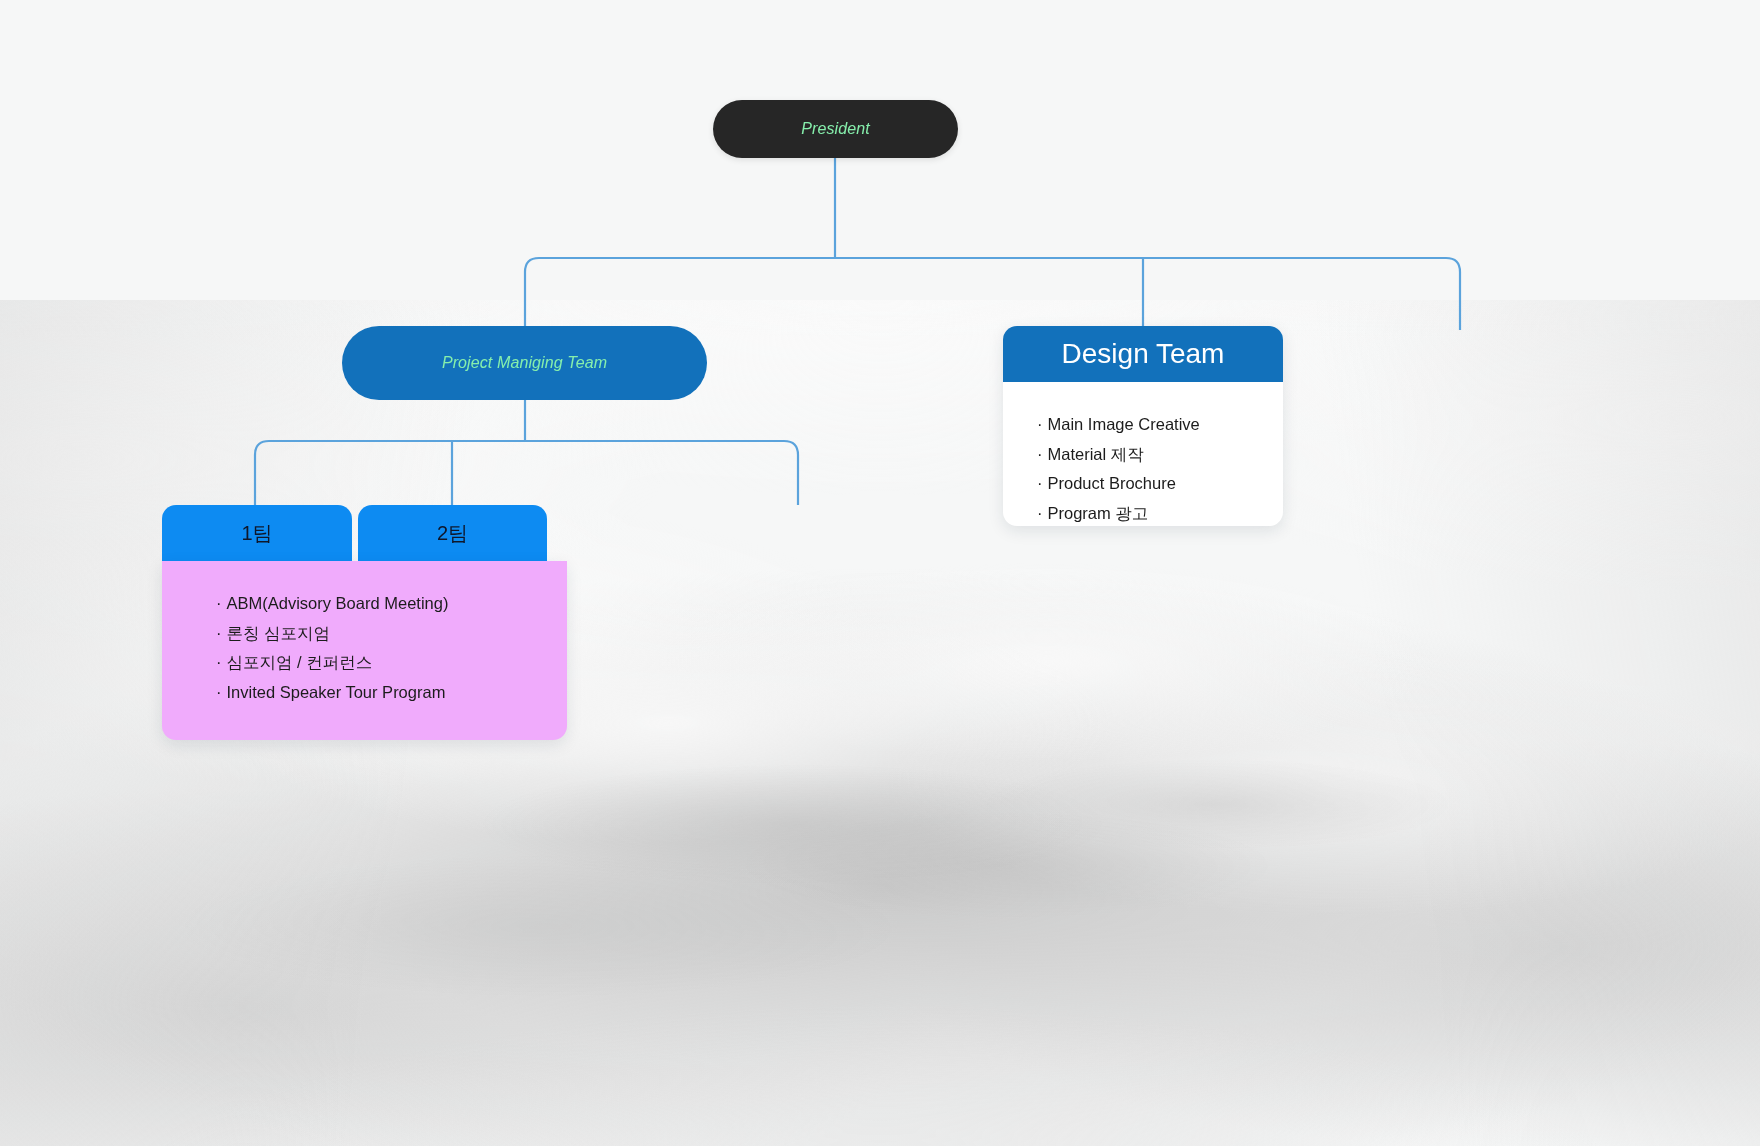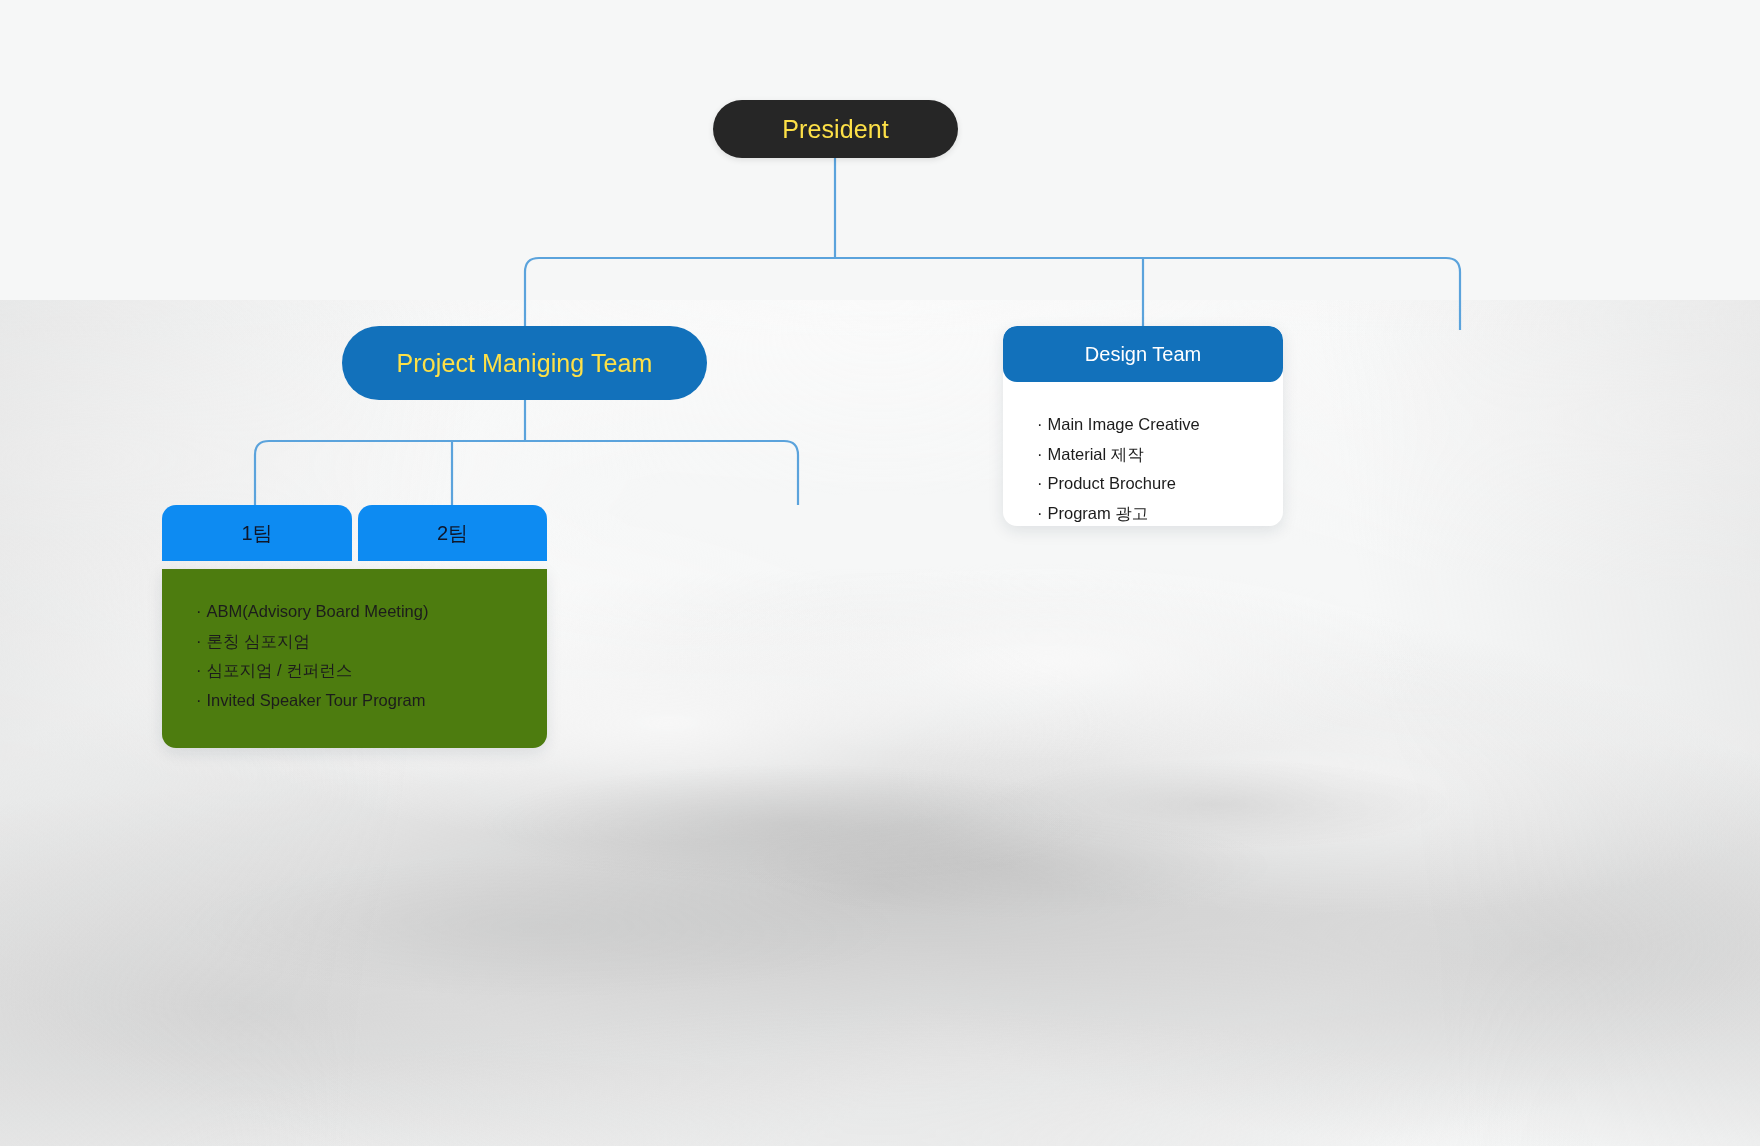--- a/index.html
+++ b/index.html
@@ -75,23 +75,24 @@
   }
 
   
   .node { position: absolute; }
 
   .pill {
     border-radius: 999px;
     display: flex;
     align-items: center;
     justify-content: center;
-    color: #fde047;
-    font-size: 25px;
+    color: #86efac;
+    font-size: 16px;
     letter-spacing: 0.1px;
+    font-style: italic;
   }
   .pill-president {
     background: #262626;
     box-shadow: 0 2px 6px rgba(0,0,0,0.10);
   }
   .pill-team {
     background: #1271bb;
   }
 
   .card {
@@ -99,22 +100,21 @@
     border-radius: 14px;
     box-shadow: 0 5px 16px rgba(20,40,60,0.10);
     overflow: hidden;
   }
   .card-head {
     height: 56px;
     display: flex;
     align-items: center;
     justify-content: center;
     color: #ffffff;
-    font-size: 20px;
-    border-radius: 14px;
+    font-size: 28px;
   }
   .head-dark  { background: #1271bb; }
   .head-light { background: #0d8bf2; }
 
   .card-body {
     padding: 22px 22px 20px 22px;
   }
   .bullet-list { list-style: none; margin: 12px; padding: 0; }
   .bullet-list li {
     font-size: 16.5px;
@@ -135,25 +135,26 @@
     border-radius: 14px 14px 0 0;
     display: flex;
     align-items: center;
     justify-content: center;
     color: #0f172a;
     font-size: 20px;
     background: #0d8bf2;
   }
   .split-body {
     position: absolute;
-    top: 64px;
+    top: 56px;
     left: 0;
-    background: #4d7c0f;
+    background: #f0abfc;
     border-radius: 0 0 14px 14px;
     box-shadow: 0 5px 16px rgba(20,40,60,0.10);
+    padding-left: 20px;
   }
 </style>
 </head>
 <body>
 
 <div id="stage">
 
   <div id="photo-bg">
     <div class="layer ph1"></div>
     <div class="layer ph2"></div>

